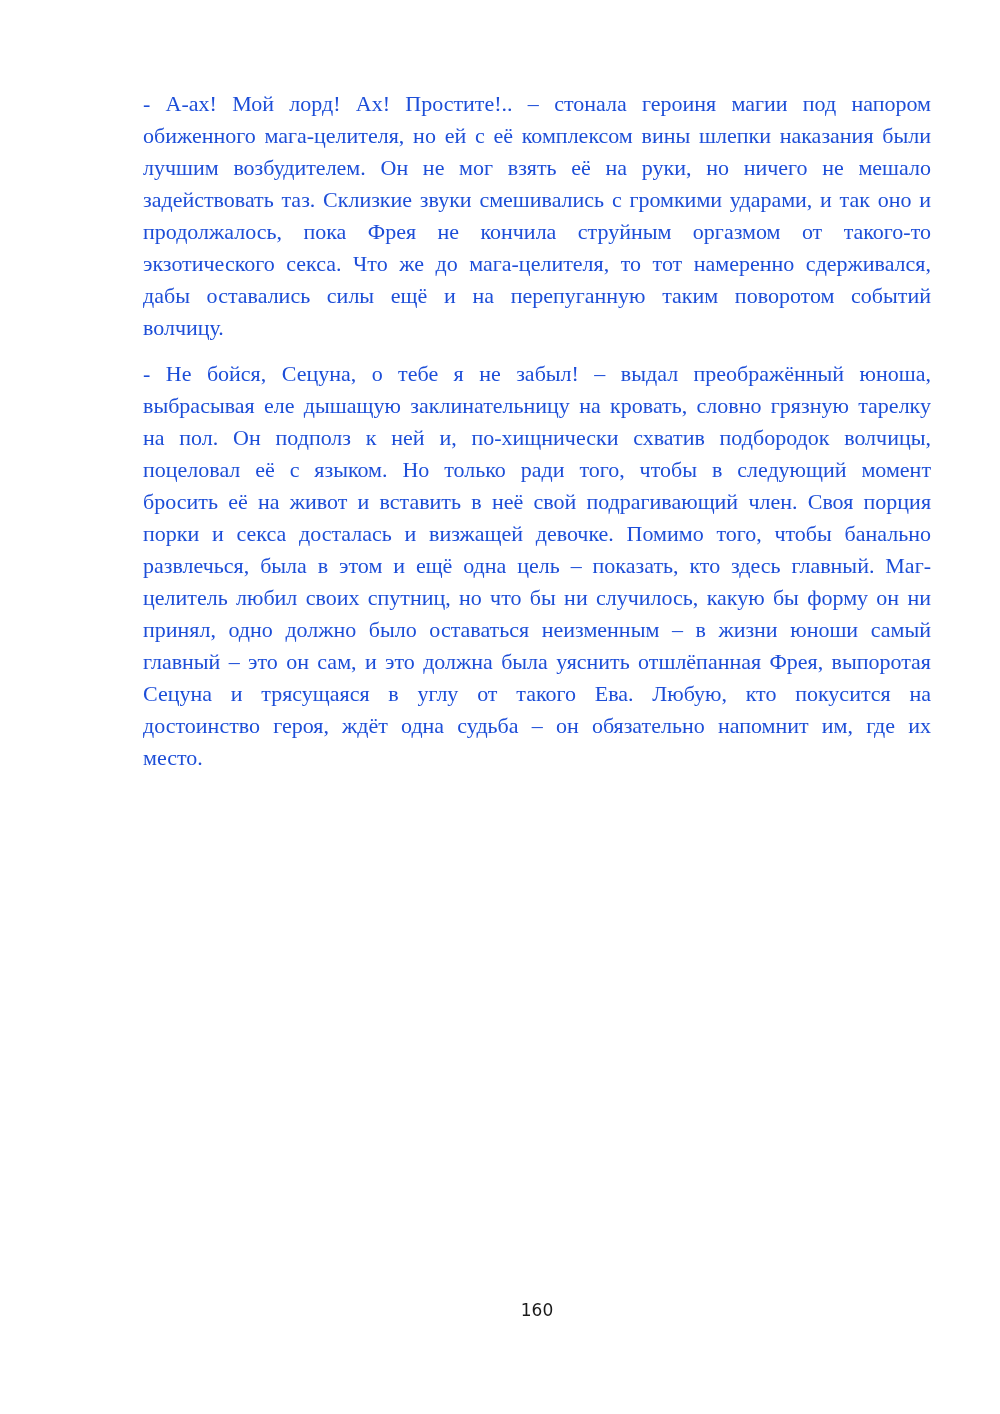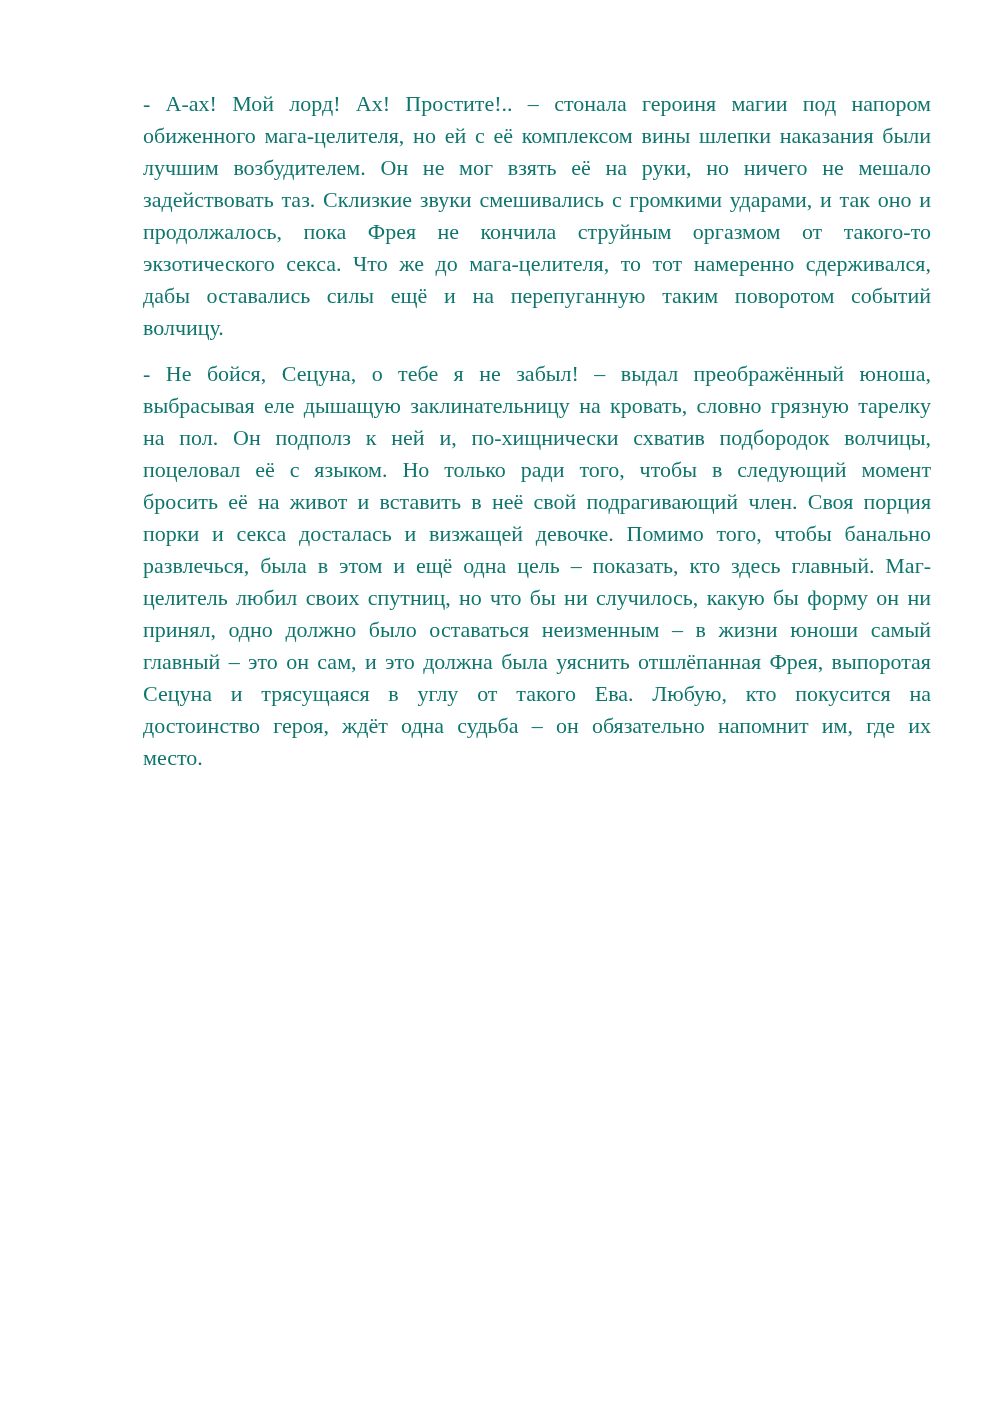--- a/index.html
+++ b/index.html
@@ -21,21 +21,21 @@
     left: 143px;
     top: 88px;
     width: 788px;
   }
   .para {
     margin: 0 0 14px 0;
     font-size: 22px;
     line-height: 32px;
     text-align: justify;
     text-justify: inter-word;
-    color: #0f766e;
+    color: #1d4ed8;
     word-spacing: 2px;
   }
   .page-number {
     position: absolute;
     left: 143px;
     width: 788px;
     top: 1300px;
     text-align: center;
     font-family: "DejaVu Sans", sans-serif;
     font-size: 17px;
@@ -43,13 +43,14 @@
   }
 </style>
 </head>
 <body>
 
 <div class="page">
   <div class="content">
     <p class="para">- А-ах! Мой лорд! Ах! Простите!.. – стонала героиня магии под напором обиженного мага-целителя, но ей с её комплексом вины шлепки наказания были лучшим возбудителем. Он не мог взять её на руки, но ничего не мешало задействовать таз. Склизкие звуки смешивались с громкими ударами, и так оно и продолжалось, пока Фрея не кончила струйным оргазмом от такого-то экзотического секса. Что же до мага-целителя, то тот намеренно сдерживался, дабы оставались силы ещё и на перепуганную таким поворотом событий волчицу.</p>
     <p class="para">- Не бойся, Сецуна, о тебе я не забыл! – выдал преображённый юноша, выбрасывая еле дышащую заклинательницу на кровать, словно грязную тарелку на пол. Он подполз к ней и, по-хищнически схватив подбородок волчицы, поцеловал её с языком. Но только ради того, чтобы в следующий момент бросить её на живот и вставить в неё свой подрагивающий член. Своя порция порки и секса досталась и визжащей девочке. Помимо того, чтобы банально развлечься, была в этом и ещё одна цель – показать, кто здесь главный. Маг-целитель любил своих спутниц, но что бы ни случилось, какую бы форму он ни принял, одно должно было оставаться неизменным – в жизни юноши самый главный – это он сам, и это должна была уяснить отшлёпанная Фрея, выпоротая Сецуна и трясущаяся в углу от такого Ева. Любую, кто покусится на достоинство героя, ждёт одна судьба – он обязательно напомнит им, где их место.</p>
   </div>
+  <div class="page-number">160</div>
 </div>
 
 </body></html>

